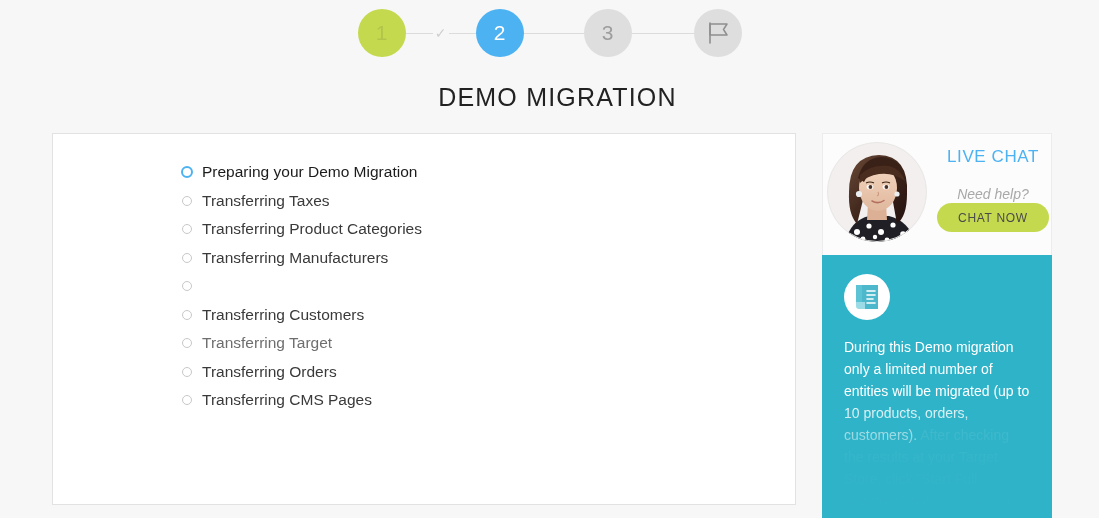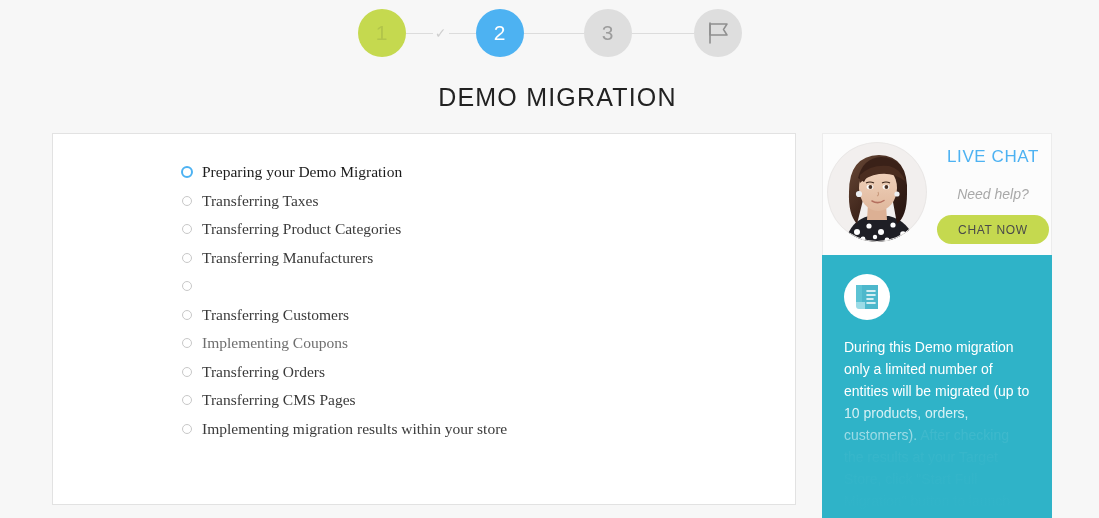--- a/index.html
+++ b/index.html
@@ -63,21 +63,20 @@
     padding-left: 16px;
   }
 
   
   .main-panel {
     position: absolute;
     left: 52px; top: 133px;
     width: 744px; height: 372px;
     background: #ffffff;
     border: 1px solid #e2e2e2;
-    font-family: Liberation Serif, serif;
   }
   .task-list {
     position: absolute;
     left: 128px; top: 24px;
     list-style: none;
   }
   .task-item {
     display: flex;
     align-items: center;
     height: 28.5px;
@@ -136,21 +135,21 @@
     line-height: 20px;
   }
   .need-help {
     font-size: 14px;
     color: #a8a8a8;
     font-style: italic;
     margin-top: 18px;
     line-height: 18px;
   }
   .chat-now-btn {
-    margin-top: 12px;
+    margin-top: 0;
     display: block;
     width: 112px; height: 29px;
     background: #c5d94f;
     border: none;
     border-radius: 15px;
     color: #4a4a4a;
     font-size: 12px;
     letter-spacing: 0.7px;
     font-family: "Liberation Sans", sans-serif;
     cursor: pointer;
@@ -235,33 +234,29 @@
     </li>
     <li class="task-item pending">
       <span class="bullet"></span>
     </li>
     <li class="task-item pending">
       <span class="bullet"></span>
       <span>Transferring Customers</span>
     </li>
     <li class="task-item pending faint">
       <span class="bullet"></span>
-      <span>Implementing Coupons</span>
+      <span>Transferring Target</span>
     </li>
     <li class="task-item pending">
       <span class="bullet"></span>
       <span>Transferring Orders</span>
     </li>
     <li class="task-item pending">
       <span class="bullet"></span>
       <span>Transferring CMS Pages</span>
-    </li>
-    <li class="task-item pending">
-      <span class="bullet"></span>
-      <span>Implementing migration results within your store</span>
     </li>
   </ul>
 </div>
 
 <div class="sidebar">
 
   <div class="chat-card">
     <div class="avatar">
       <svg viewBox="0 0 100 100" width="100" height="100">
         <defs>

